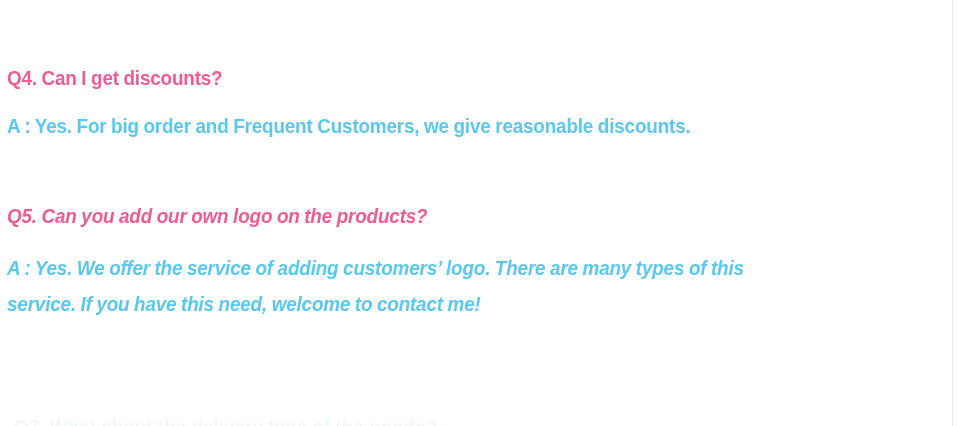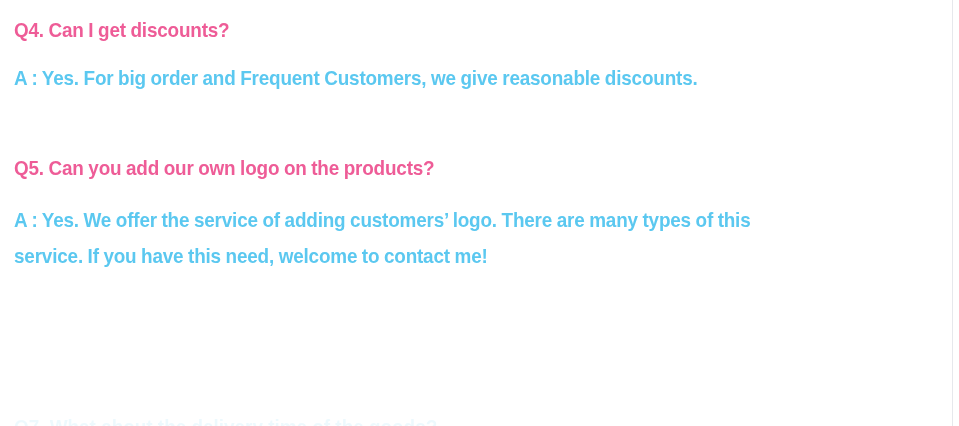--- a/index.html
+++ b/index.html
@@ -28,21 +28,22 @@
     position: absolute;
     top: 0;
     left: 952px;
     width: 1px;
     height: 426px;
     background: #e6e8ec;
   }
 
   .faq-block {
     position: absolute;
-    left: 14px;
+    left: 7px;
+    margin-top: 48px;
   }
 
   .q-text,
   .a-text {
     margin: 0;
     font-family: "Liberation Sans", sans-serif;
     font-weight: bold;
     font-size: 21px;
     letter-spacing: -0.2px;
     word-spacing: -0.5px;
@@ -61,21 +62,21 @@
 
   
   #block-q4 { top: 18px; }
   #block-q4 .a-text {
     margin-top: 23px;
     line-height: 25px;
     width: 830px;
   }
 
   
-  #block-q5 { top: 156px; }
+  #block-q5 { top: 156px; font-style: italic; }
   #block-q5 .a-text {
     margin-top: 22px;
     line-height: 36px;
     width: 860px;
   }
 
   
   #block-q6 { top: 356px; }
   #block-q6 .a-text {
     margin-top: 3px;

